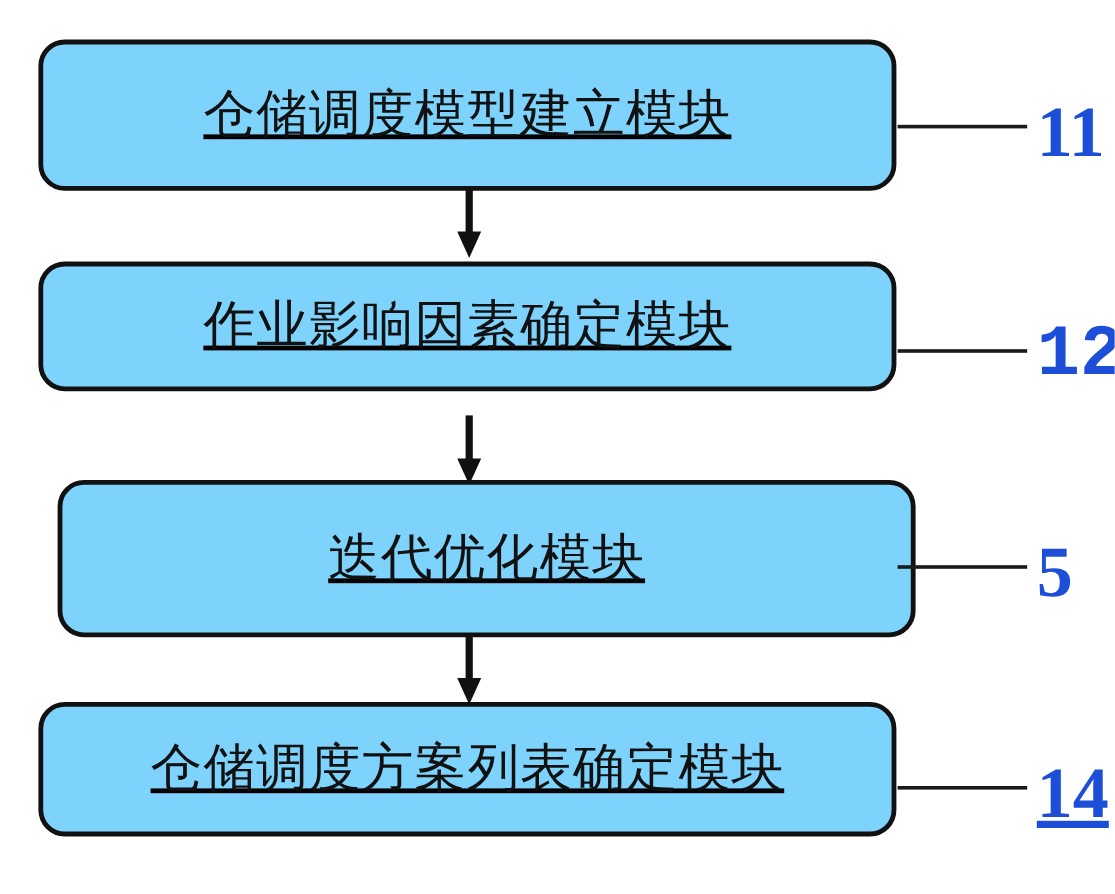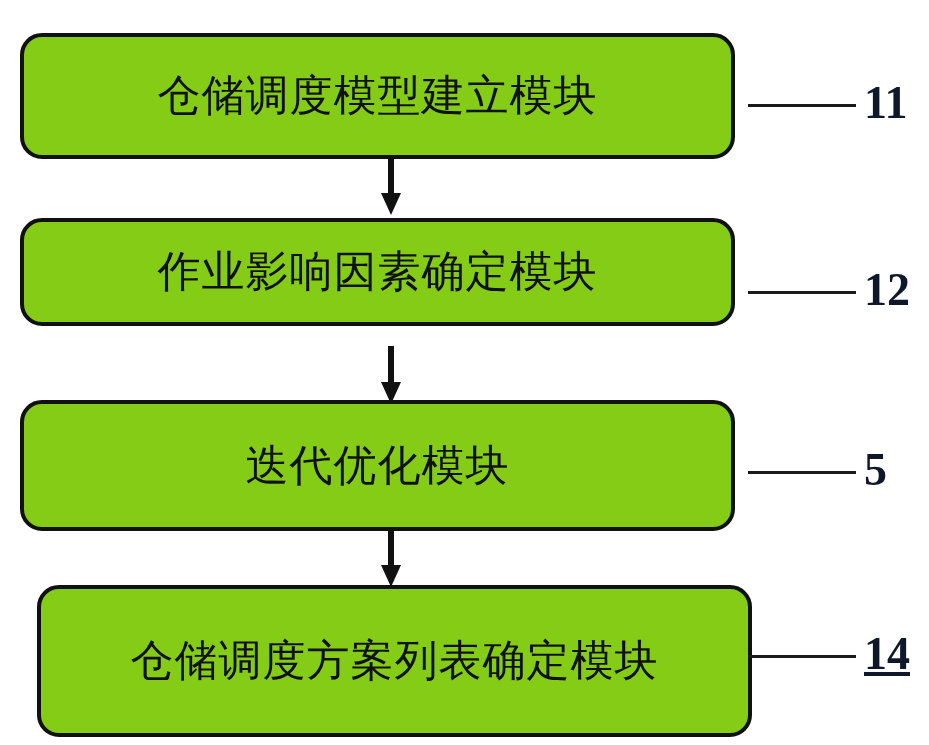--- a/index.html
+++ b/index.html
@@ -12,44 +12,45 @@
     width: 929px;
     height: 745px;
     background: #ffffff;
     overflow: hidden;
     font-family: "Liberation Serif", "DejaVu Serif", serif;
   }
 
   
   .flow-box {
     position: absolute;
-    left: 20px;
+    left: 32px;
     width: 715px;
     box-sizing: border-box;
     border: 4px solid #111111;
     border-radius: 22px;
-    background: #84cc16;
+    background: #7dd3fc;
     display: flex;
     align-items: center;
     justify-content: center;
+    text-decoration: underline;
   }
   .flow-box-label {
     font-family: "Liberation Serif", "DejaVu Serif", serif;
     font-size: 43px;
     line-height: 1.1;
     color: #111111;
     letter-spacing: 1px;
     white-space: nowrap;
     text-align: center;
   }
 
   #box-1 { top: 33px;  height: 126px; }
   #box-2 { top: 218px; height: 108px; }
-  #box-3 { top: 400px; height: 131px; }
-  #box-4 { top: 585px; height: 152px; margin-left: 17px; }
+  #box-3 { top: 400px; height: 131px; margin-left: 16px; }
+  #box-4 { top: 585px; height: 112px; }
 
   
   .arrow {
     position: absolute;
     left: 381px;
     width: 20px;
     height: 60px;
   }
   #arrow-1 { top: 157px; }
   #arrow-2 { top: 346px; }
@@ -67,27 +68,27 @@
   #leader-2 { top: 291px; }
   #leader-3 { top: 471px; }
   #leader-4 { top: 655px; }
 
   .ref-num {
     position: absolute;
     left: 864px;
     width: 62px;
     text-align: left;
     font-family: "Liberation Serif", "DejaVu Serif", serif;
-    font-size: 46px;
+    font-size: 60px;
     font-weight: 700;
-    color: #0f172a;
+    color: #1d4ed8;
     line-height: 1;
   }
   #ref-1 { top: 80px; }
-  #ref-2 { top: 267px; }
+  #ref-2 { top: 267px; font-family: Liberation Mono, monospace; }
   #ref-3 { top: 447px; }
   #ref-4 { top: 631px; text-decoration: underline; }
 </style>
 </head>
 <body>
 
 <div id="canvas">
 
   <div class="flow-box" id="box-1">
     <span class="flow-box-label">仓储调度模型建立模块</span>

